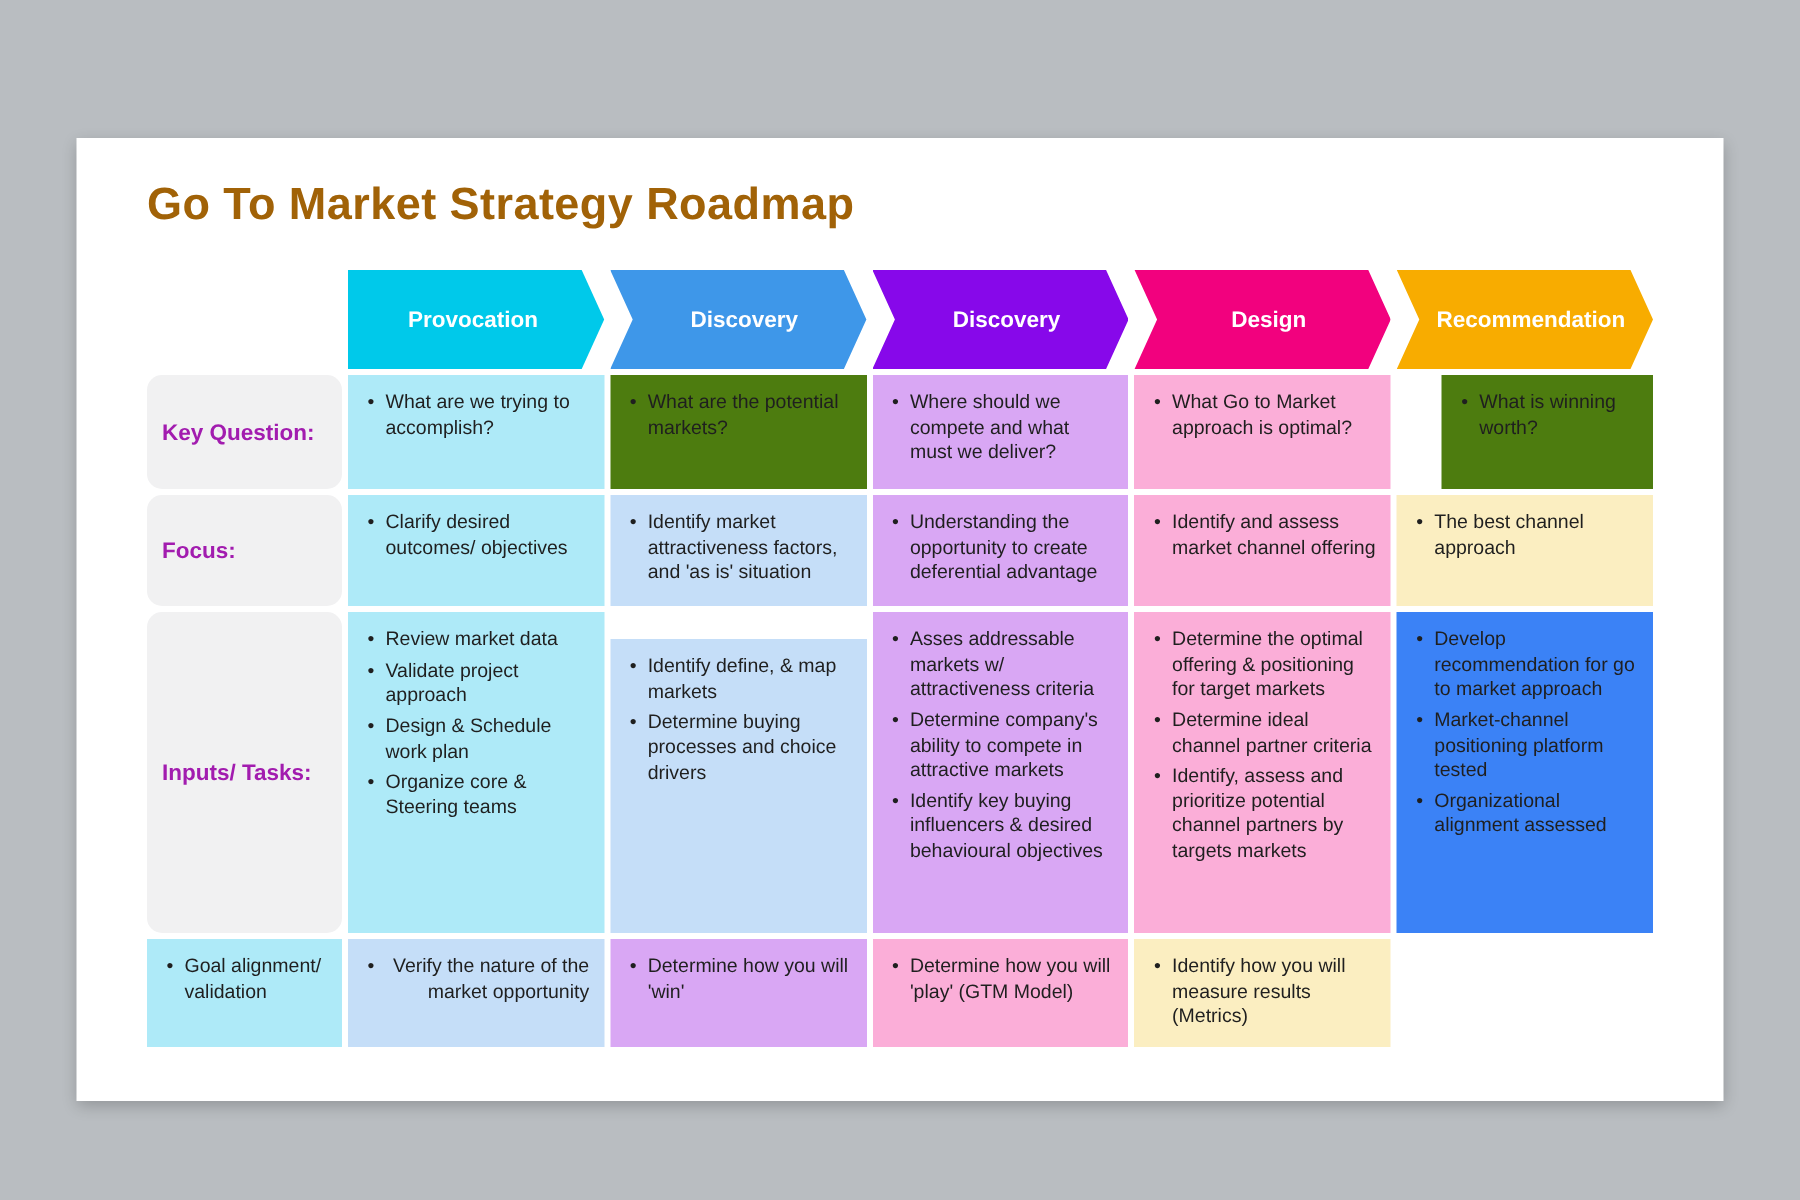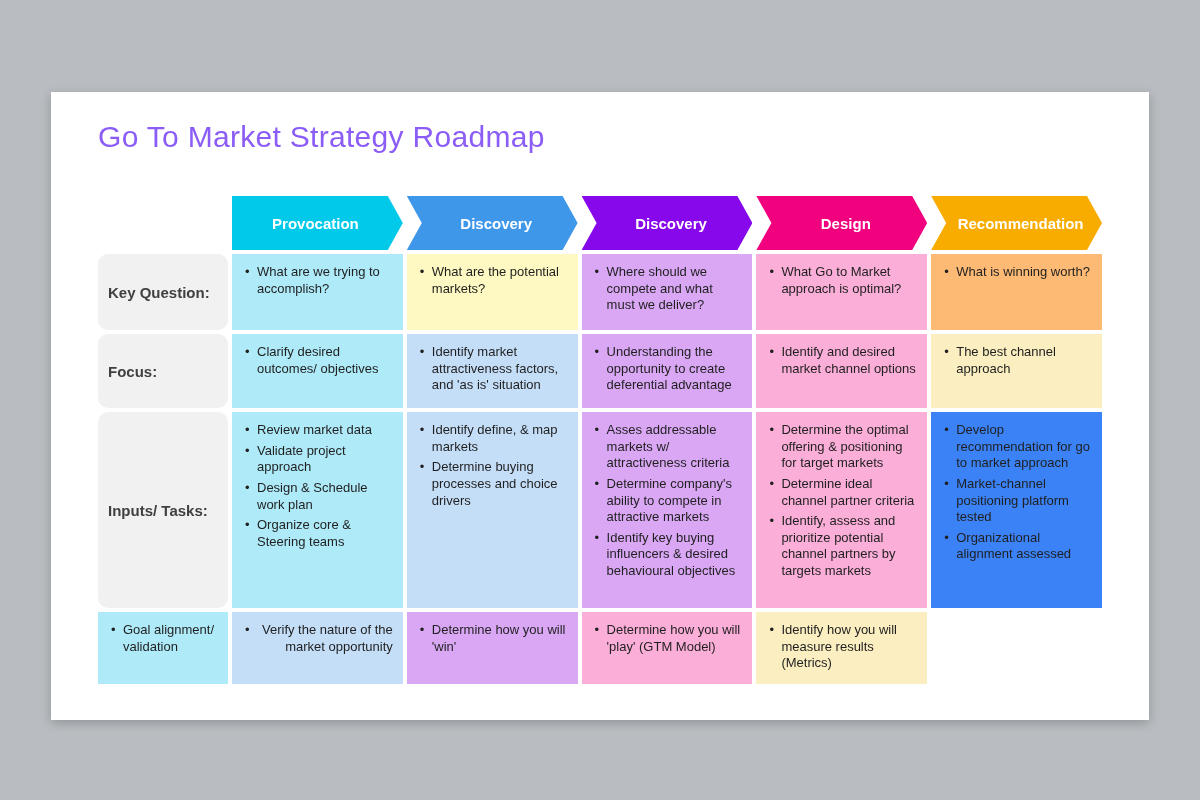--- a/index.html
+++ b/index.html
@@ -15,51 +15,51 @@
   }
   .slide {
     width: 1098px;
     margin: 0 auto;
     background: #ffffff;
     box-shadow: 0 3px 10px rgba(0,0,0,0.22);
     padding: 28px 47px 36px 47px;
     min-height: 618px;
   }
   .title {
-    color: #8b5cf6;
+    color: #a16207;
     font-size: 30px;
-    font-weight: 400;
+    font-weight: 700;
     letter-spacing: 0.3px;
-    margin-bottom: 42px;
+    margin-bottom: 26px;
   }
   .table {
     display: grid;
     grid-template-columns: 130px repeat(5, 1fr);
     gap: 4px;
   }
   .corner { background: transparent; }
   .hdr {
-    height: 54px;
+    height: 66px;
     color: #ffffff;
     font-weight: bold;
     font-size: 15px;
     display: flex;
     align-items: center;
     justify-content: center;
     clip-path: polygon(0 0, calc(100% - 15px) 0, 100% 50%, calc(100% - 15px) 100%, 0 100%, 15px 50%);
     padding: 0 10px 0 18px;
     text-align: center;
   }
   .hdr.first {
     clip-path: polygon(0 0, calc(100% - 15px) 0, 100% 50%, calc(100% - 15px) 100%, 0 100%);
     padding-left: 6px;
   }
   .rlabel {
     background: #f1f1f2;
-    color: #404040;
+    color: #a21caf;
     font-weight: bold;
     font-size: 15px;
     display: flex;
     align-items: center;
     padding: 8px 6px 8px 10px;
     border-radius: 10px;
   }
   .cell {
     padding: 10px 10px 4px 12px;
     font-size: 13px;
@@ -108,36 +108,36 @@
       <div class="hdr" style="background: rgb(248, 172, 0);">
           <span>Recommendation</span>
         </div>
 
       <div class="rlabel r0">Key Question:</div>
       <div class="cell r0" style="background: rgb(174, 234, 248);">
         <ul class="blist">
           <li>What are we trying to accomplish?</li>
         </ul>
       </div>
-      <div class="cell r0" style="background: #fef9c3;">
+      <div class="cell r0" style="background: #4d7c0f;">
         <ul class="blist">
           <li>What are the potential markets?</li>
         </ul>
       </div>
       <div class="cell r0" style="background: rgb(217, 167, 244);">
         <ul class="blist">
           <li>Where should we compete and what must we deliver?</li>
         </ul>
       </div>
       <div class="cell r0" style="background: rgb(251, 174, 216);">
         <ul class="blist">
           <li>What Go to Market approach is optimal?</li>
         </ul>
       </div>
-      <div class="cell r0" style="background: #fdba74;">
+      <div class="cell r0" style="background: #4d7c0f; margin-left: 30px;">
         <ul class="blist">
           <li>What is winning worth?</li>
         </ul>
       </div>
 
       <div class="rlabel r1">Focus:</div>
       <div class="cell r1" style="background: rgb(174, 234, 248);">
         <ul class="blist">
           <li>Clarify desired outcomes/ objectives</li>
         </ul>
@@ -147,39 +147,39 @@
           <li>Identify market attractiveness factors, and 'as is' situation</li>
         </ul>
       </div>
       <div class="cell r1" style="background: rgb(217, 167, 244);">
         <ul class="blist">
           <li>Understanding the opportunity to create deferential advantage</li>
         </ul>
       </div>
       <div class="cell r1" style="background: rgb(251, 174, 216);">
         <ul class="blist">
-          <li>Identify and desired market channel options</li>
+          <li>Identify and assess market channel offering</li>
         </ul>
       </div>
       <div class="cell r1" style="background: rgb(251, 238, 193);">
         <ul class="blist">
           <li>The best channel approach</li>
         </ul>
       </div>
 
       <div class="rlabel r2">Inputs/ Tasks:</div>
       <div class="cell r2" style="background: rgb(174, 234, 248);">
         <ul class="blist">
           <li>Review market data</li>
           <li>Validate project approach</li>
           <li>Design &amp; Schedule work plan</li>
           <li>Organize core &amp; Steering teams</li>
         </ul>
       </div>
-      <div class="cell r2" style="background: rgb(197, 222, 248);">
+      <div class="cell r2" style="background: rgb(197, 222, 248); margin-top: 18px;">
         <ul class="blist">
           <li>Identify define, &amp; map markets</li>
           <li>Determine buying processes and choice drivers</li>
         </ul>
       </div>
       <div class="cell r2" style="background: rgb(217, 167, 244);">
         <ul class="blist">
           <li>Asses addressable markets w/ attractiveness criteria</li>
           <li>Determine company's ability to compete in attractive markets</li>
           <li>Identify key buying influencers &amp; desired behavioural objectives</li>

